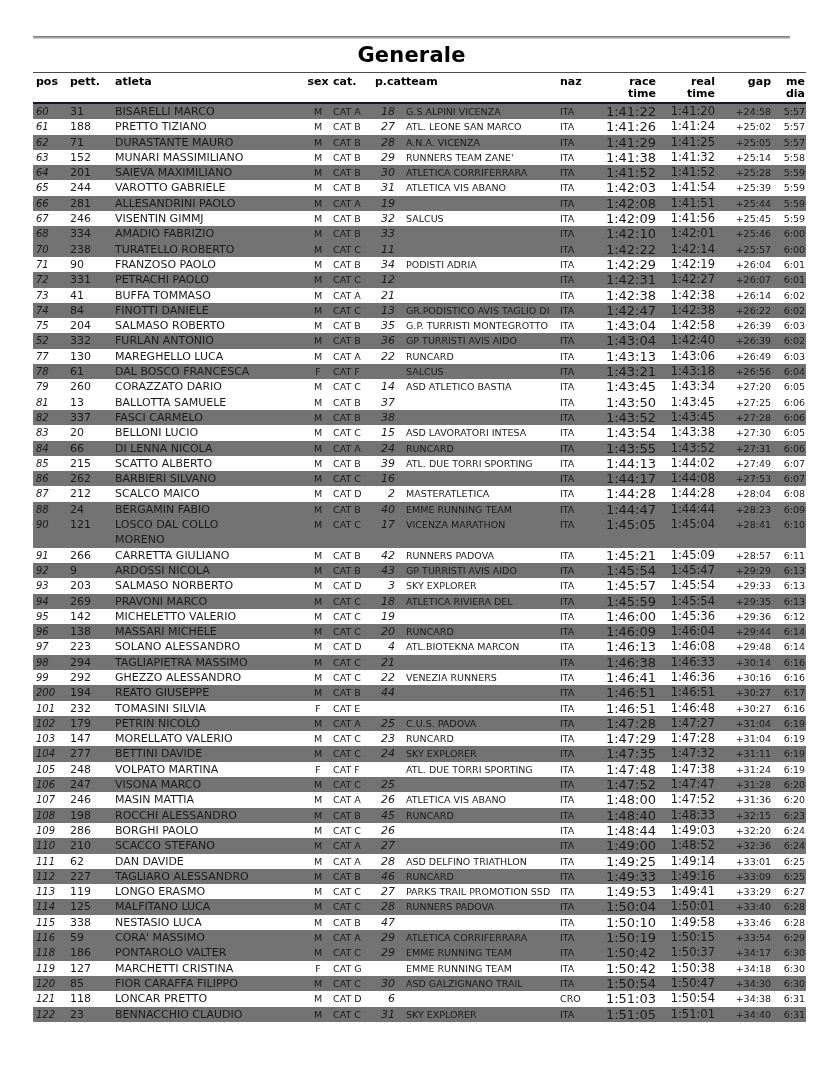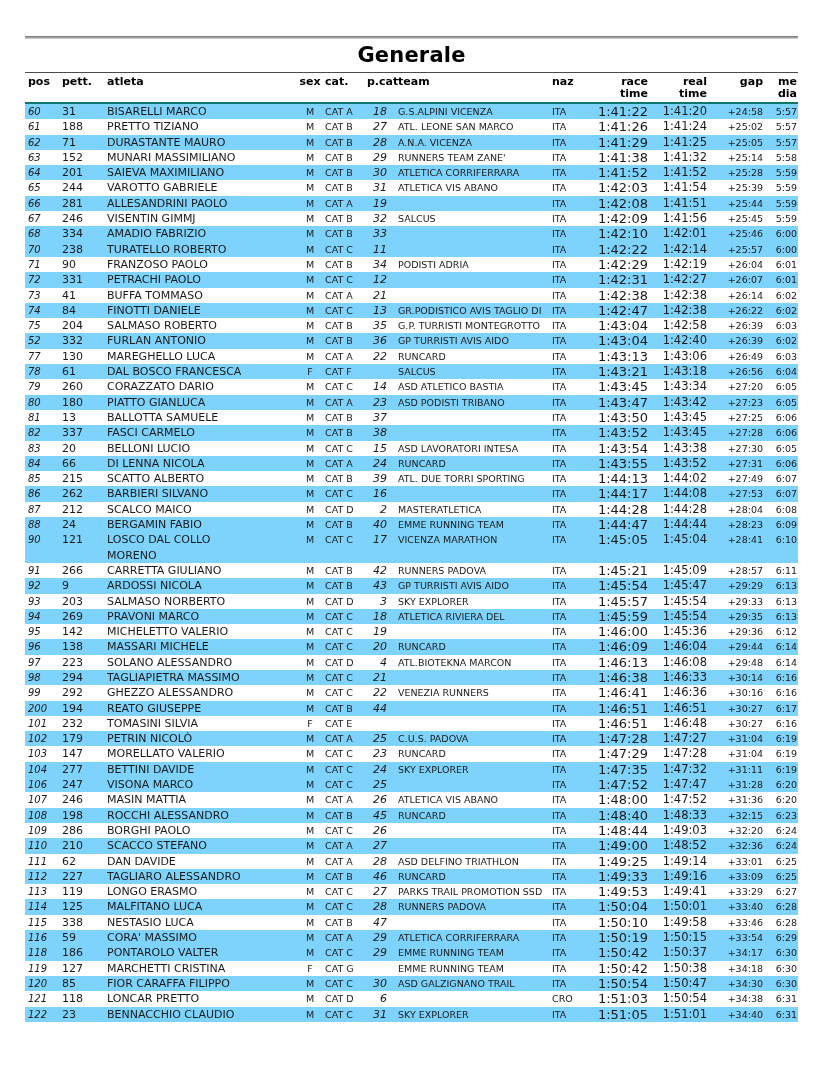--- a/index.html
+++ b/index.html
@@ -2,58 +2,58 @@
 <html><head>
 <meta charset="utf-8">
 <style>
   html,body { margin:0; padding:0; background:#ffffff; }
   body {
     width:823px; height:1072px;
     font-family:"DejaVu Sans", sans-serif;
     color:#1a1a1a;
     overflow:hidden;
   }
-  .page { padding:0 25px;margin-top:36px; }
+  .page { padding:0 33px;margin-top:36px; }
   .top-rule {
     margin-top:23px; height:3px;
     background:linear-gradient(#6e6e6e,#d9d9d9);
   }
   h1.title {
     margin:4px 0 5px 0;
     text-align:center;
     font-size:21px;
     font-weight:bold;
     color:#000;
     letter-spacing:0.2px;
   }
   table.results {
     width:773px;
     border-collapse:collapse;
     table-layout:fixed;
   }
   thead tr {
     border-top:1px solid #4a4a4a;
-    border-bottom:2px solid #0f766e;
+    border-bottom:2px solid #0f172a;
   }
   th {
     font-size:11px; font-weight:bold;
     padding:3px 0 2px 0;
     vertical-align:top;
     line-height:12px;
     text-align:left;
     color:#000;
   }
   td {
     vertical-align:top;
     line-height:15.3px;
     padding:0;
     white-space:nowrap;
     overflow:hidden;
   }
-  tr.shade { background:#7dd3fc; }
+  tr.shade { background:#737373; }
   
   .c-pos   { padding-left:3px; }
   td.c-pos { font-style:italic; font-size:10px; }
   .c-pett  { padding-left:1px; }
   td.c-pett{ font-size:11px; }
   .c-name  { padding-left:0; }
   td.c-name{ font-size:11px; white-space:normal; }
   .name-inner { max-width:145px; }
   .c-sex   { text-align:center; }
   td.c-sex { font-size:9.5px; }
@@ -413,36 +413,20 @@
     <td class="c-sex">M</td>
     <td class="c-cat">CAT C</td>
     <td class="c-pcat">14</td>
     <td class="c-team">ASD ATLETICO BASTIA</td>
     <td class="c-naz">ITA</td>
     <td class="c-race">1:43:45</td>
     <td class="c-real">1:43:34</td>
     <td class="c-gap">+27:20</td>
     <td class="c-media">6:05</td>
   </tr>
-        <tr class="shade">
-    <td class="c-pos">80</td>
-    <td class="c-pett">180</td>
-    <td class="c-name">
-            <div class="name-inner">PIATTO GIANLUCA</div>
-          </td>
-    <td class="c-sex">M</td>
-    <td class="c-cat">CAT A</td>
-    <td class="c-pcat">23</td>
-    <td class="c-team">ASD PODISTI TRIBANO</td>
-    <td class="c-naz">ITA</td>
-    <td class="c-race">1:43:47</td>
-    <td class="c-real">1:43:42</td>
-    <td class="c-gap">+27:23</td>
-    <td class="c-media">6:05</td>
-  </tr>
         <tr class="plain">
     <td class="c-pos">81</td>
     <td class="c-pett">13</td>
     <td class="c-name">
             <div class="name-inner">BALLOTTA SAMUELE</div>
           </td>
     <td class="c-sex">M</td>
     <td class="c-cat">CAT B</td>
     <td class="c-pcat">37</td>
     <td class="c-team"></td>
@@ -795,20 +779,36 @@
             <div class="name-inner">BETTINI DAVIDE</div>
           </td>
     <td class="c-sex">M</td>
     <td class="c-cat">CAT C</td>
     <td class="c-pcat">24</td>
     <td class="c-team">SKY EXPLORER</td>
     <td class="c-naz">ITA</td>
     <td class="c-race">1:47:35</td>
     <td class="c-real">1:47:32</td>
     <td class="c-gap">+31:11</td>
+    <td class="c-media">6:19</td>
+  </tr>
+        <tr class="plain">
+    <td class="c-pos">105</td>
+    <td class="c-pett">248</td>
+    <td class="c-name">
+            <div class="name-inner">VOLPATO MARTINA</div>
+          </td>
+    <td class="c-sex">F</td>
+    <td class="c-cat">CAT F</td>
+    <td class="c-pcat"></td>
+    <td class="c-team">ATL. DUE TORRI SPORTING</td>
+    <td class="c-naz">ITA</td>
+    <td class="c-race">1:47:48</td>
+    <td class="c-real">1:47:38</td>
+    <td class="c-gap">+31:24</td>
     <td class="c-media">6:19</td>
   </tr>
         <tr class="shade">
     <td class="c-pos">106</td>
     <td class="c-pett">247</td>
     <td class="c-name">
             <div class="name-inner">VISONA MARCO</div>
           </td>
     <td class="c-sex">M</td>
     <td class="c-cat">CAT C</td>

